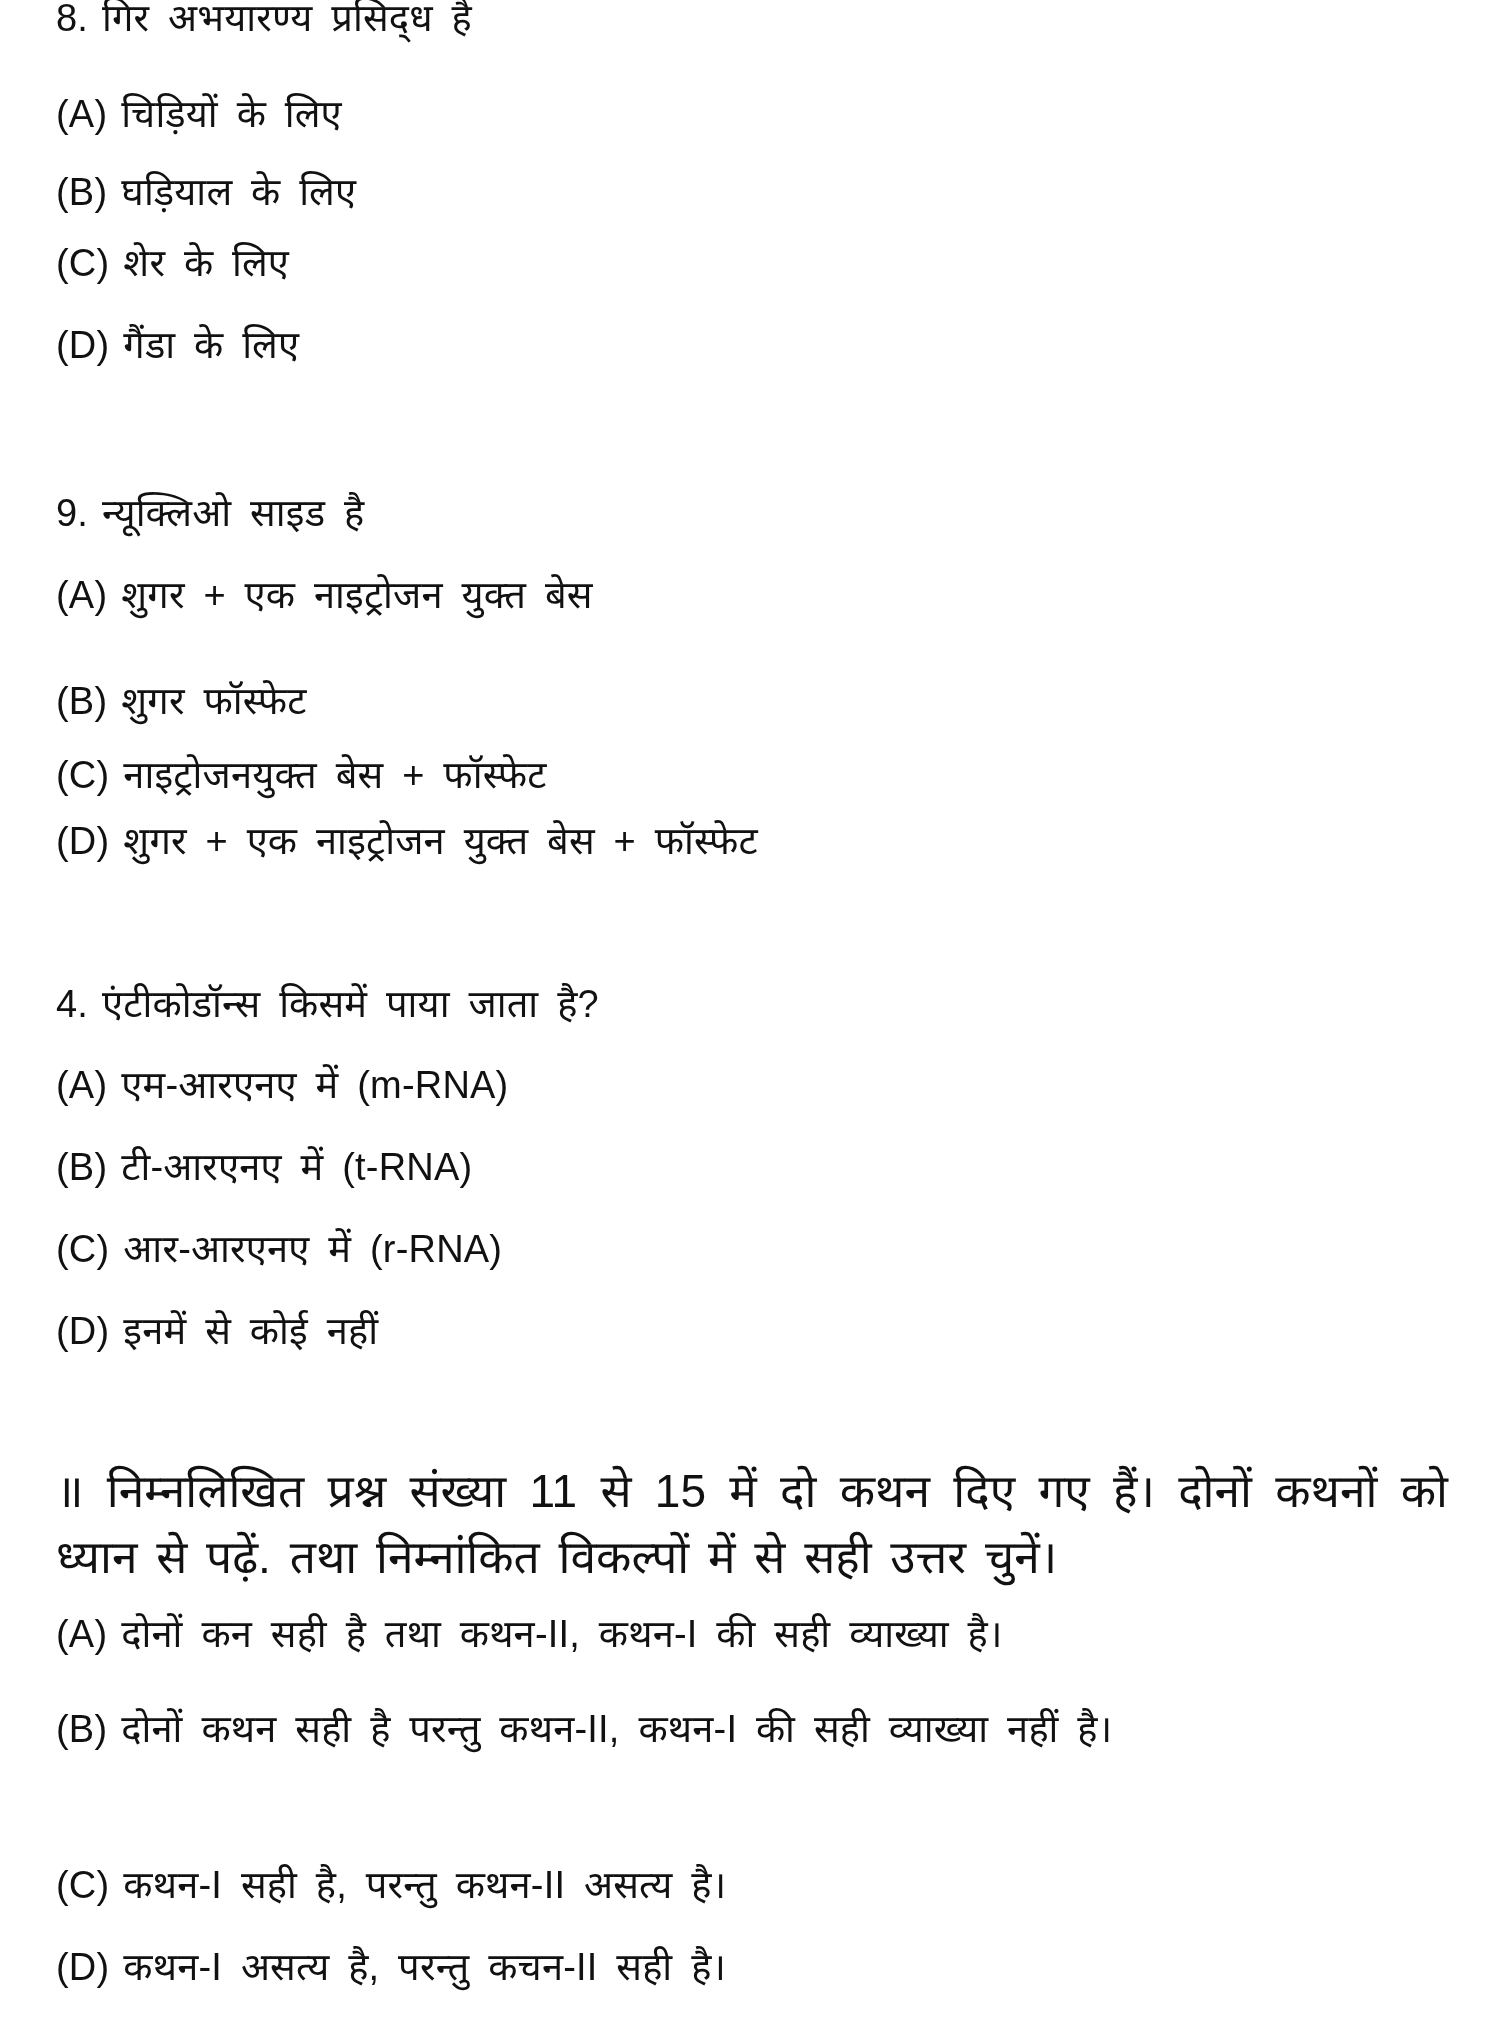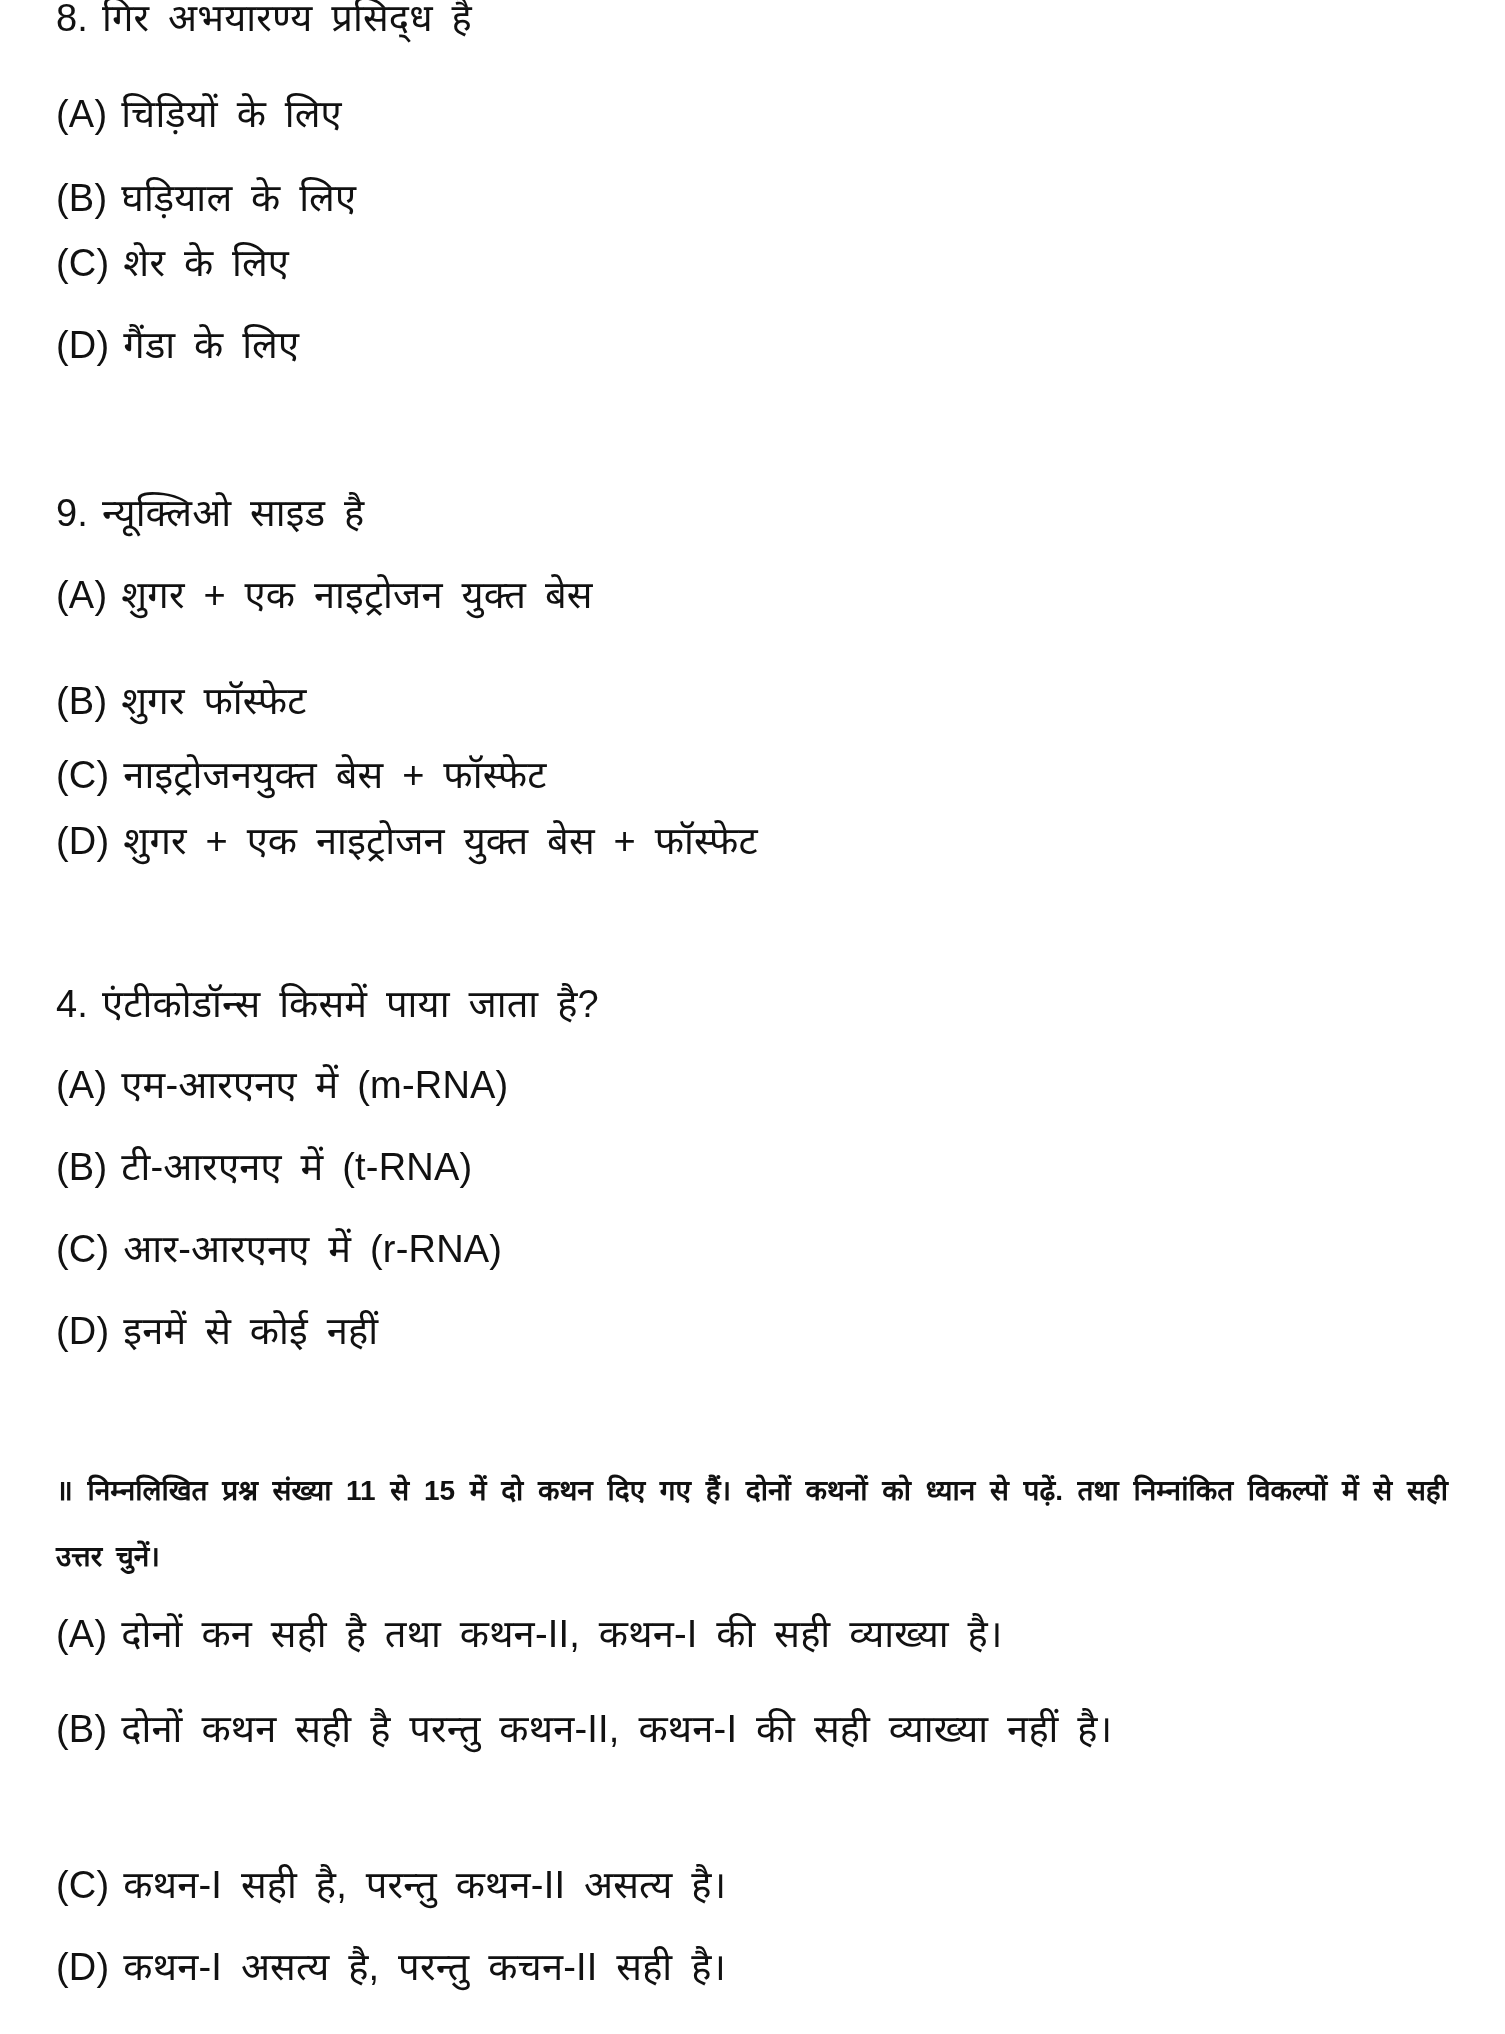--- a/index.html
+++ b/index.html
@@ -26,38 +26,37 @@
     }
     .label {
       display: inline-block;
       margin-right: 14px;
       word-spacing: 0;
     }
     .para {
       position: absolute;
       left: 56px;
       width: 1392px;
-      font-size: 28px;
+      font-size: 46px;
       line-height: 66px;
       text-align: justify;
       text-align-last: left;
       word-spacing: 6px;
-      font-weight: bold;
     }
   </style>
 </head>
 <body>
 
 <div class="line" style="top:-4px">
   <span class="label">8.</span><span>गिर अभयारण्य प्रसिद्‌ध है</span>
 </div>
 <div class="line" style="top:92px">
   <span class="label">(A)</span><span>चिड़ियों के लिए</span>
 </div>
-<div class="line" style="top:176px">
+<div class="line" style="top:170px">
   <span class="label">(B)</span><span>घड़ियाल के लिए</span>
 </div>
 <div class="line" style="top:241px">
   <span class="label">(C)</span><span>शेर के लिए</span>
 </div>
 <div class="line" style="top:323px">
   <span class="label">(D)</span><span>गैंडा के लिए</span>
 </div>
 
 <div class="line" style="top:491px">

